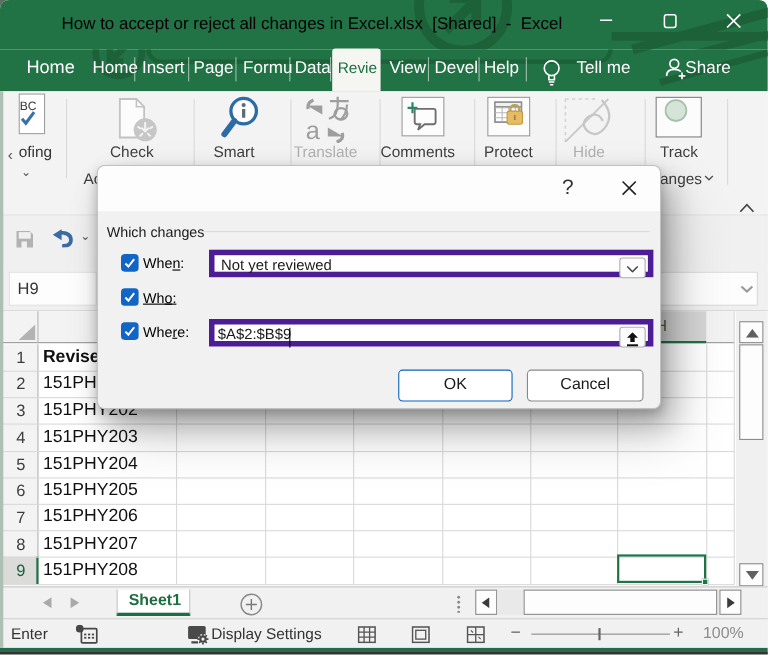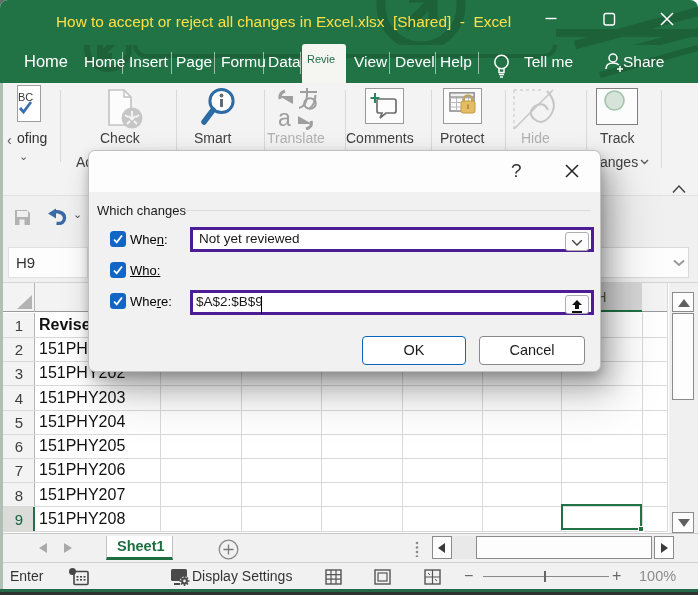--- a/index.html
+++ b/index.html
@@ -7,27 +7,27 @@
     font-family:"Liberation Sans", sans-serif; }
   #stage { position:relative; width:700px; height:595px; background:#fff; }
   #corner-dark { position:absolute; left:0; top:0; width:14px; height:14px; background:#5d6e62; }
   #win { position:absolute; left:0; top:0; width:698px; height:592px;
     border-radius:8px 8px 0 0; overflow:hidden; background:#f3f3f3; }
   #belowwin { position:absolute; left:0; top:591.5px; width:698px; height:4px; background:#2e342f; }
 
   
   #titlebar { position:absolute; left:0; top:0; width:698px; height:45px; background:#217346; }
   #menurow  { position:absolute; left:0; top:45px; width:698px; height:38px; background:#217346; }
-  .ttl { position:absolute; color:#fde047; font-size:15.4px; white-space:nowrap; }
+  .ttl { position:absolute; color:#000000; font-size:15.4px; white-space:nowrap; }
   .wmk { position:absolute; pointer-events:none; }
   .tab { position:absolute; top:8px; color:#fff; font-size:15.5px; white-space:nowrap; }
   .tsep { position:absolute; top:7px; width:1px; height:22px; background:rgba(255,255,255,0.55); }
   #seltab { position:absolute; left:302px; top:-1px; width:44px; height:39px; background:#f5f5f2;
     border-radius:3px 3px 0 0; }
-  #seltab span { position:absolute; left:5px; top:9px; color:#1e6e44; font-size:11px; }
+  #seltab span { position:absolute; left:5px; top:9px; color:#1e6e44; font-size:14px; }
 
   
   #ribbon { position:absolute; left:0; top:83px; width:698px; height:113px; background:#f3f3f3;
     border-bottom:1px solid #e0e0e0; }
   .rsep { position:absolute; top:7px; width:1px; height:72px; background:#d9d9d9; }
   .rlab { position:absolute; top:47px; font-size:14px; color:#3f3f3f; white-space:nowrap; }
   .rlab2 { position:absolute; top:71px; font-size:14px; color:#3f3f3f; white-space:nowrap; }
   .gray { color:#b1b1b1 !important; }
 
   
@@ -58,21 +58,21 @@
   #greenline { position:absolute; left:0; top:589px; width:698px; height:3px; background:#26694a; }
 
   
   #dialog { position:absolute; left:88px; top:150px; width:513px; height:222px; background:#f1f1f1;
     border:1px solid #c0c0c0; border-radius:7px;
     box-shadow: 0 4px 9px rgba(0,0,0,0.17), 8px 14px 26px rgba(0,0,0,0.27), 18px 26px 48px rgba(0,0,0,0.15); z-index:50; }
   #dialog .dtitle { position:absolute; left:5px; top:9px; font-size:15px; color:#1a1a1a; }
   .cb { position:absolute; left:21px; width:16px; height:16px; background:#1166c5; border-radius:3.5px; }
   .cb svg { position:absolute; left:1px; top:1px; }
   .dlabel { position:absolute; left:41px; font-size:13px; color:#000000; }
-  .combo { position:absolute; left:101px; width:404px; height:25px; background:#fff; border:3px solid #4c1d95; }
+  .combo { position:absolute; left:101px; width:404px; height:25px; background:#fff; border:5px solid #4c1d95; }
   .combo .txt { position:absolute; left:6px; top:1px; font-size:13.5px; color:#1a1a1a; }
   .dropbtn { position:absolute; right:2px; top:2px; width:24px; height:19px; background:#fcfcfc;
     border:1px solid #adadad; border-radius:3px; }
   .btn { position:absolute; top:185px; height:29px; background:#fff; border-radius:4px;
     font-size:14.5px; color:#1a1a1a; text-align:center; line-height:27px; }
 </style>
 </head>
 <body>
 <div id="stage">
   <div id="corner-dark"></div>

